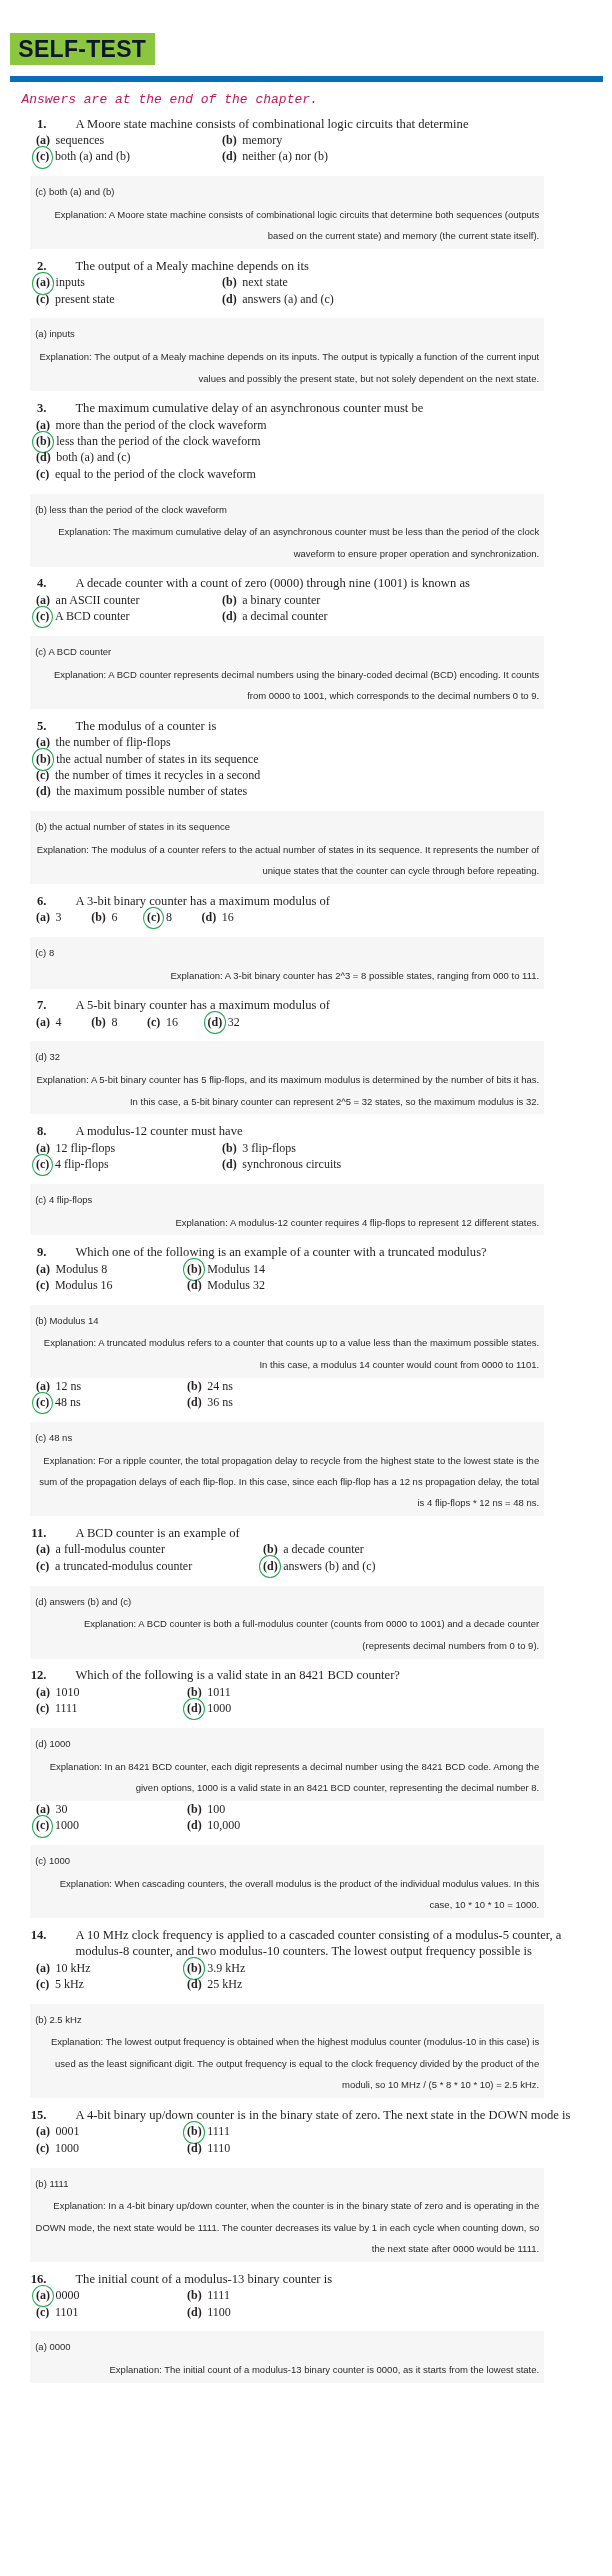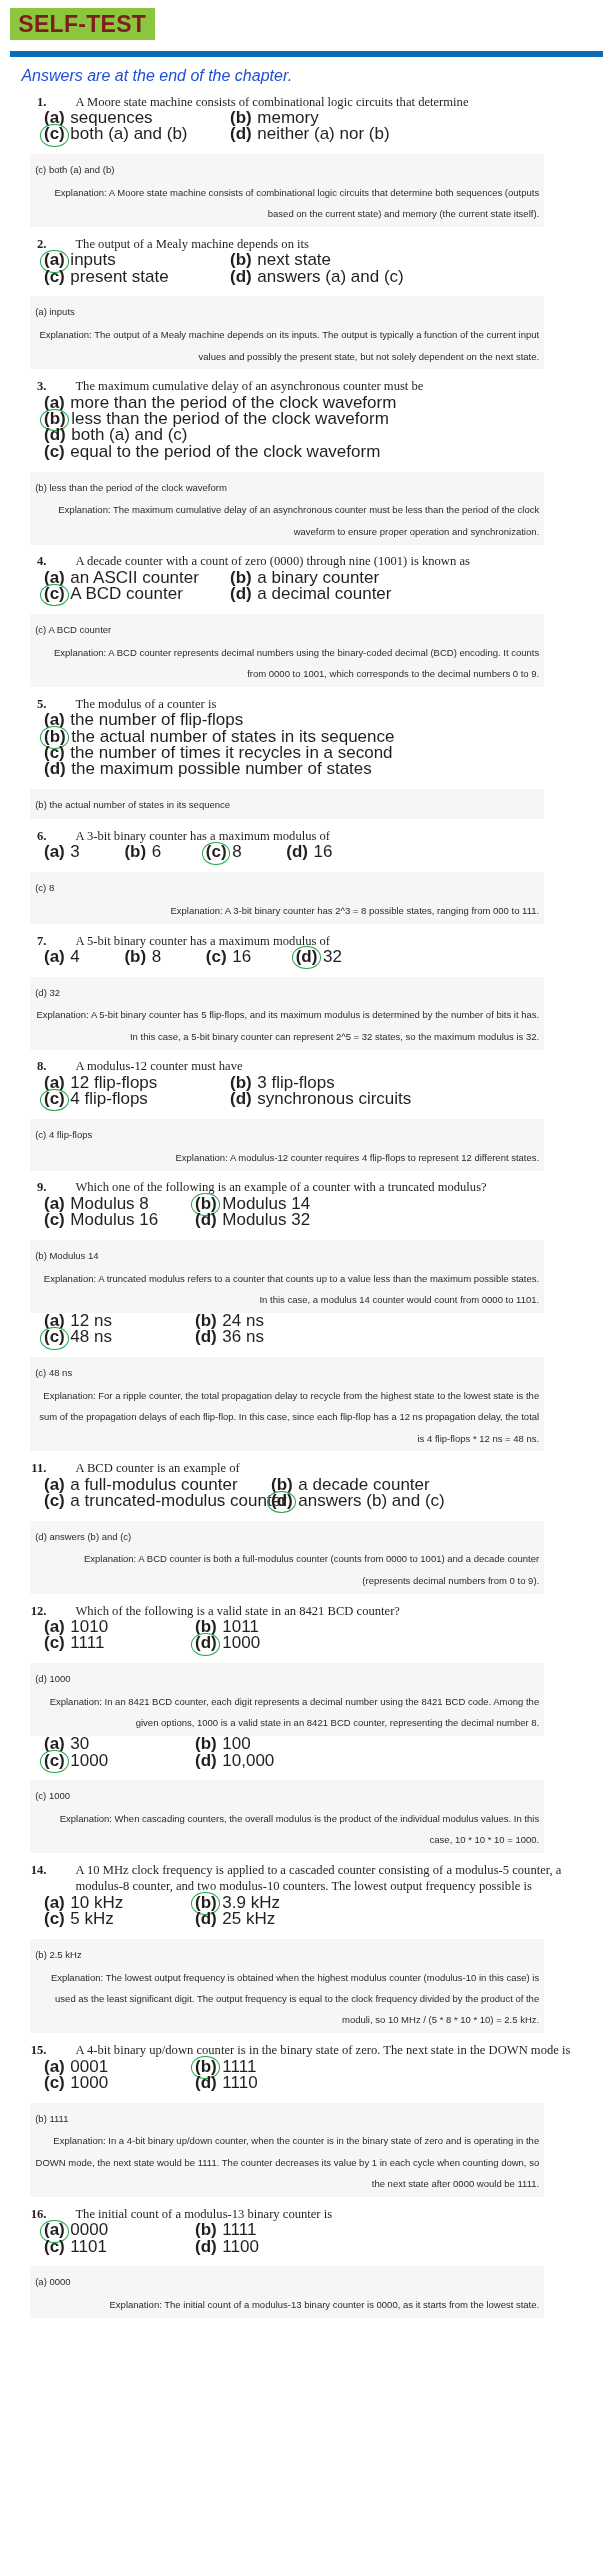--- a/index.html
+++ b/index.html
@@ -1,40 +1,40 @@
 <!DOCTYPE html>
 <html style="font-size:10px"><head>
 <meta charset="utf-8">
 <style>
   html, body { margin: 0; padding: 0; background: #ffffff; }
   body { width: 612px; min-height: 2576px; position: relative; color: #231f20; }
   .header-badge {
-    display: inline-block; margin-top: 8px; margin-left: 9.5px;
+    display: inline-block; margin-top: 33px; margin-left: 9.5px;
     background: #8cc63f; padding: 5px 8.8px 3.8px 8.8px;
     font-family: "Liberation Sans", sans-serif; font-weight: bold;
-    font-size: 23px; letter-spacing: 0.3px; color: #7f1d1d; line-height: 1;
+    font-size: 23px; letter-spacing: 0.3px; color: #0f172a; line-height: 1;
   }
   .rule { margin: 11.3px 9.5px 0 9.5px; height: 5.7px; background: #0b6db6; }
   .intro {
-    font-family: Liberation Sans, sans-serif; font-style: italic;
-    font-size: 16px; margin: 10px 0 0 21.4px; color: #1d4ed8;
+    font-family: Liberation Mono, monospace; font-style: italic;
+    font-size: 13px; margin: 10px 0 0 21.4px; color: #be185d;
   }
   .question { margin-left: 21.4px; margin-right: 19px; }
   .q-stem {
     font-family: "Liberation Serif", serif; font-size: 12.6px; line-height: 16.4px;
     display: flex; margin-top: 8.8px;
   }
   .q-num { font-weight: bold; width: 25px; flex: none; text-align: right; padding-right: 5px; }
   .q-text { flex: 1; margin-left: 24px; }
-  .options { margin-left: 22px; font-family: Liberation Sans, sans-serif; font-size: 17px; line-height: 16.4px; }
+  .options { margin-left: 14px; font-family: Liberation Serif, serif; font-size: 12px; line-height: 16.4px; }
   .opt-grid { display: grid; grid-template-columns: 186px 189px; }
   .opt-grid.wide { grid-template-columns: 227px 189px; }
   .opt-grid.narrow { grid-template-columns: 151px 189px; }
   .opt-list { display: block; }
-  .opt-row { display: flex; gap: 44px; }
+  .opt-row { display: flex; gap: 29px; }
   .opt { white-space: nowrap; }
   .opt-letter { font-weight: bold; display: inline-block; position: relative; padding: 0 0.6px; }
   .opt-letter.correct::after {
     content: ""; position: absolute; left: -3.2px; top: -2.5px; right: -3.2px; bottom: -3.8px;
     border: 1.9px solid #1fa64a; border-radius: 50%;
   }
   .opt-text { margin-left: 5px; }
   .answer-box {
     background: #f6f6f6; margin: 11.3px 0 0 8.8px; width: 504px;
     padding: 5px 5px 2.5px 5px;
@@ -133,20 +133,21 @@
       <div class="options">
         <div class="opt-list">
           <div class="opt"><span class="opt-letter">(a)</span><span class="opt-text">the number of flip-flops</span></div>
           <div class="opt"><span class="opt-letter correct">(b)</span><span class="opt-text">the actual number of states in its sequence</span></div>
           <div class="opt"><span class="opt-letter">(c)</span><span class="opt-text">the number of times it recycles in a second</span></div>
           <div class="opt"><span class="opt-letter">(d)</span><span class="opt-text">the maximum possible number of states</span></div>
         </div>
       </div>
       <div class="answer-box">
         <div class="answer-line">(b) the actual number of states in its sequence</div>
+        <div class="explanation">Explanation: The modulus of a counter refers to the actual number of states in its sequence. It represents the number of unique states that the counter can cycle through before repeating.</div>
       </div>
     </div>
     <div class="question">
       <div class="q-stem">
         <span class="q-num">6.</span>
         <span class="q-text">A 3-bit binary counter has a maximum modulus of</span>
       </div>
       <div class="options">
         <div class="opt-row">
           <div class="opt"><span class="opt-letter">(a)</span><span class="opt-text">3</span></div>

